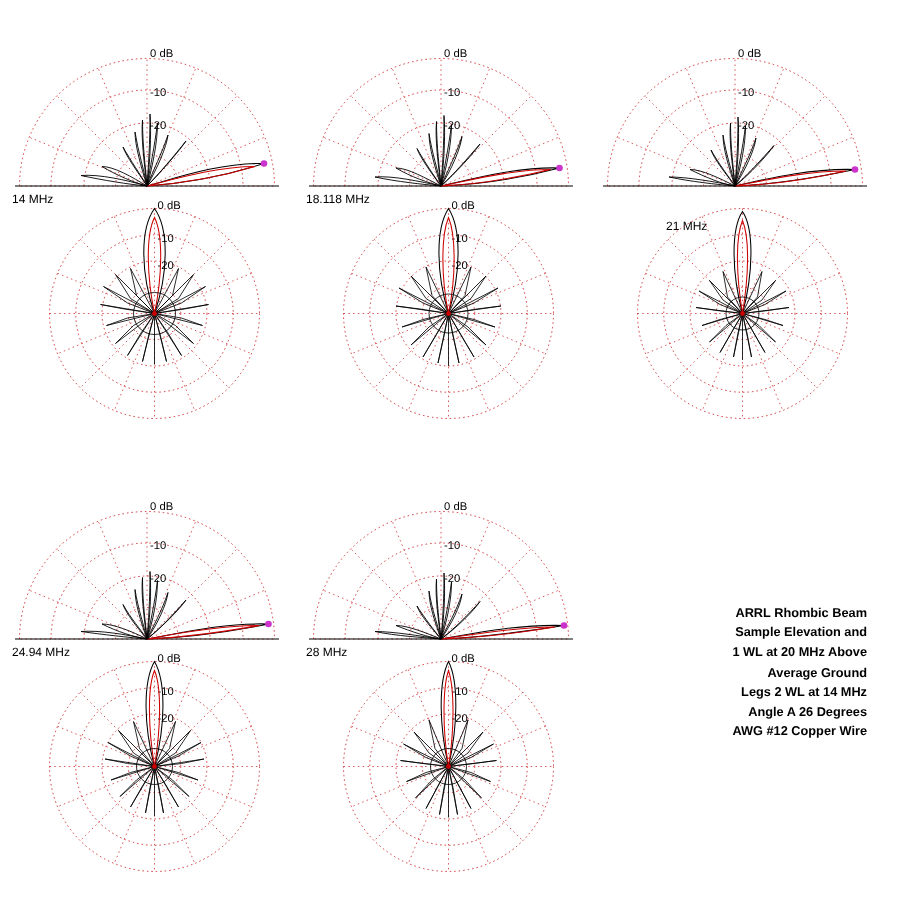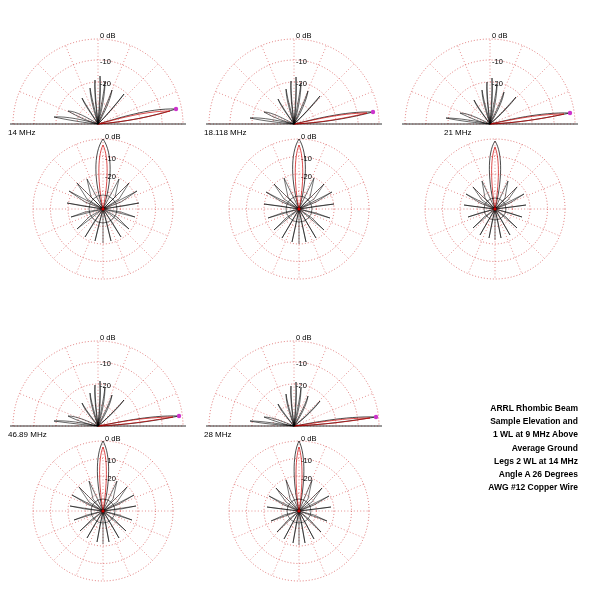--- a/index.html
+++ b/index.html
@@ -174,21 +174,21 @@
         <path d="M0,0 C7,-11 13,-24 14,-32 C10,-20 4,-9 0,0 Z" fill="none" stroke="#000000" stroke-width="0.6"></path>
         <path d="M0,0 C4,-13 7,-28 7,-40 C5,-24 2,-11 0,0 Z" fill="none" stroke="#000000" stroke-width="0.6"></path>
         <path d="M0,0 C2,-15 3,-32 2,-46 C2,-26 1,-12 0,0 Z" fill="none" stroke="#000000" stroke-width="0.6"></path>
         <path d="M0,0 C-6,-8 -14,-18 -16,-24 C-11,-15 -4,-6 0,0 Z" fill="none" stroke="#000000" stroke-width="0.6"></path>
         <path d="M0,0 C-4,-12 -8,-25 -8,-34 C-6,-21 -2,-10 0,0 Z" fill="none" stroke="#000000" stroke-width="0.6"></path>
         <path d="M0,0 C-2,-15 -4,-31 -3,-42 C-3,-25 -1,-12 0,0 Z" fill="none" stroke="#000000" stroke-width="0.6"></path>
         <path d="M0,0 C-10,-5 -22,-11 -30,-11 C-20,-6 -8,-1 0,0 Z" fill="none" stroke="#000000" stroke-width="0.6"></path>
         <path d="M0,0 C-14,-3 -32,-6 -44,-6 C-30,-3 -12,-1 0,0 Z" fill="none" stroke="#000000" stroke-width="0.6"></path>
       </g>
     </svg>
-    <div class="freq-label" style="left:0px;top:98px;padding-left:44px;">21 MHz</div>
+    <div class="freq-label" style="left:0px;top:116px;padding-left:44px;">21 MHz</div>
   </div>
 
   <div class="plot" style="left:30px;top:112px;">
     <svg width="146" height="146" viewBox="0 0 146 146">
       <g transform="translate(73,73)">
         <g fill="none" stroke="#cc2222" stroke-width="0.6" stroke-dasharray="1,2">
           <circle r="70"></circle>
           <circle r="52.5"></circle>
           <circle r="35"></circle>
           <circle r="17.5"></circle>
@@ -363,21 +363,21 @@
         <path d="M0,0 C7,-10 13,-23 14,-31 C10,-19 4,-8 0,0 Z" fill="none" stroke="#000000" stroke-width="0.6"></path>
         <path d="M0,0 C4,-12 7,-27 7,-39 C5,-23 2,-10 0,0 Z" fill="none" stroke="#000000" stroke-width="0.6"></path>
         <path d="M0,0 C2,-14 3,-31 2,-45 C2,-25 1,-12 0,0 Z" fill="none" stroke="#000000" stroke-width="0.6"></path>
         <path d="M0,0 C-6,-7 -14,-17 -16,-23 C-11,-14 -4,-6 0,0 Z" fill="none" stroke="#000000" stroke-width="0.6"></path>
         <path d="M0,0 C-4,-11 -8,-24 -8,-33 C-6,-20 -2,-9 0,0 Z" fill="none" stroke="#000000" stroke-width="0.6"></path>
         <path d="M0,0 C-2,-14 -4,-30 -3,-41 C-3,-24 -1,-11 0,0 Z" fill="none" stroke="#000000" stroke-width="0.6"></path>
         <path d="M0,0 C-10,-5 -22,-10 -30,-10 C-20,-5 -8,-1 0,0 Z" fill="none" stroke="#000000" stroke-width="0.6"></path>
         <path d="M0,0 C-14,-3 -32,-6 -44,-5 C-30,-3 -12,-1 0,0 Z" fill="none" stroke="#000000" stroke-width="0.6"></path>
       </g>
     </svg>
-    <div class="freq-label" style="left:0px;top:98px;">46.89 MHz</div>
+    <div class="freq-label" style="left:0px;top:98px;">24.94 MHz</div>
   </div>
 
   <div class="plot" style="left:204px;top:308px;">
     <svg width="180" height="100" viewBox="0 0 180 100">
       <g transform="translate(90,94)">
         <g fill="none" stroke="#cc2222" stroke-width="0.6" stroke-dasharray="1,2">
           <path d="M-85,0 A85,85 0 0 1 85,0"></path>
           <path d="M-64,0 A64,64 0 0 1 64,0"></path>
           <path d="M-42,0 A42,42 0 0 1 42,0"></path>
           <path d="M-21,0 A21,21 0 0 1 21,0"></path>
@@ -511,21 +511,21 @@
           <circle r="12" stroke="#000000" stroke-width="0.55" fill="none"></circle>
         </g>
         <circle r="1.6" fill="#cc0000"></circle>
       </g>
     </svg>
   </div>
 
   <div class="caption">
     <div>ARRL Rhombic Beam</div>
     <div>Sample Elevation and</div>
-    <div>1 WL at 9 MHz Above</div>
+    <div>1 WL at 20 MHz Above</div>
     <div>Average Ground</div>
     <div>Legs 2 WL at 14 MHz</div>
     <div>Angle A 26 Degrees</div>
     <div>AWG #12 Copper Wire</div>
   </div>
 
   <div class="fignum">Fig. 2</div>
 
 </div>
 

